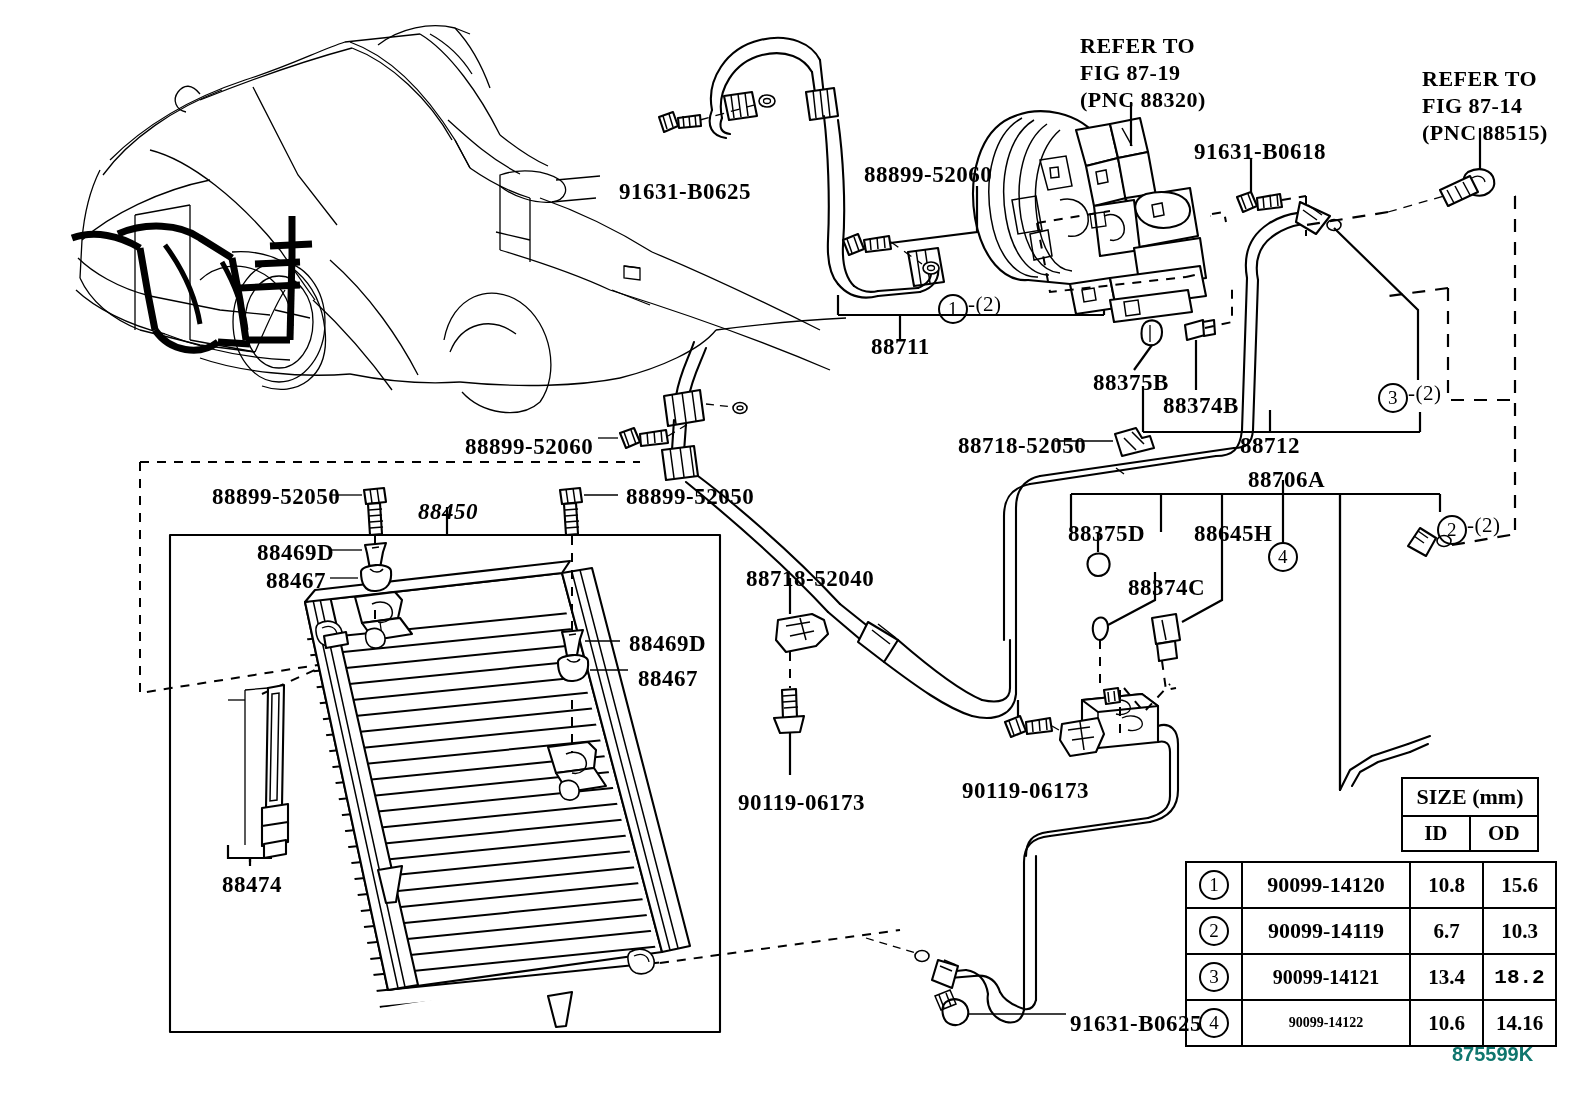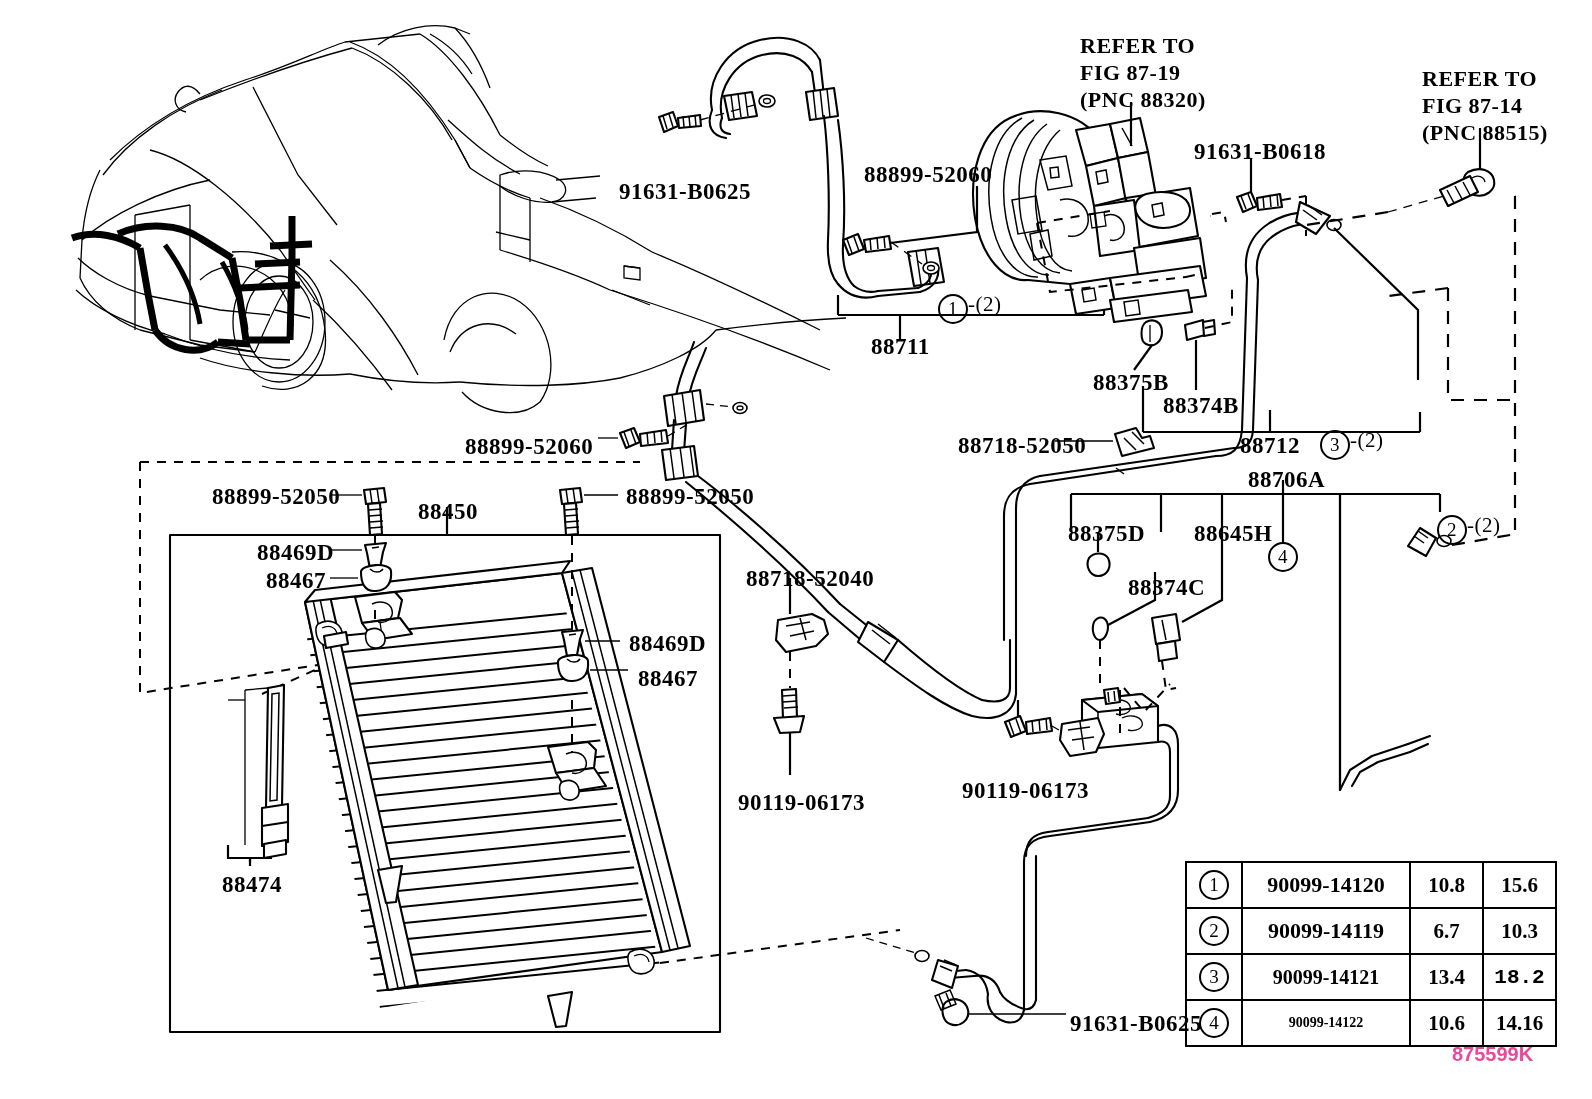--- a/index.html
+++ b/index.html
@@ -7,21 +7,21 @@
   #stage{position:relative;width:1592px;height:1099px;background:#fff;border-radius:30px;}
   svg#art{position:absolute;left:0;top:0;width:1592px;height:1099px;}
   .lbl{position:absolute;font-family:"Liberation Serif",serif;font-weight:bold;
        font-size:23px;letter-spacing:0.5px;color:#000;white-space:pre;line-height:1.18;}
   .refblk{font-size:22px;line-height:1.22;}
   .tbl{position:absolute;border-collapse:collapse;font-family:"Liberation Serif",serif;}
   .tbl td,.tbl th{border:2px solid #000;text-align:center;font-weight:bold;color:#000;}
   .sizehdr{position:absolute;border-collapse:collapse;}
   .cnum{display:inline-block;width:26px;height:26px;border:2px solid #000;border-radius:50%;
         font-size:19px;line-height:25px;text-align:center;font-weight:normal;font-family:"Liberation Serif",serif;}
-  .corner{position:absolute;font-family:"Liberation Sans",sans-serif;font-weight:bold;font-size:20px;color:#ec4899;}
+  .corner{position:absolute;font-family:"Liberation Sans",sans-serif;font-weight:bold;font-size:20px;color:#0f766e;}
 </style>
 </head>
 <body>
 
 <div id="stage">
 
 <svg id="art" viewBox="0 0 1592 1099">
   <defs>
     <style>
       .s{fill:none;stroke:#000;stroke-width:2.1;stroke-linejoin:round;stroke-linecap:round;}
@@ -571,39 +571,50 @@
       <div class="lbl" style="left: 1093px; top: 369px;">88375B</div>
       <div class="lbl" style="left: 1163px; top: 392px;">88374B</div>
       <div class="lbl" style="left: 958px; top: 432px;">88718-52050</div>
       <div class="lbl" style="left: 1240px; top: 432px;">88712</div>
       <div class="lbl" style="left: 1248px; top: 466px;">88706A</div>
       <div class="lbl" style="left: 1068px; top: 520px;">88375D</div>
       <div class="lbl" style="left: 1194px; top: 520px;">88645H</div>
       <div class="lbl" style="left: 1128px; top: 574px; text-align: center;">88374C</div>
       <div class="lbl" style="left: 465px; top: 433px;">88899-52060</div>
       <div class="lbl" style="left: 212px; top: 483px;">88899-52050</div>
-      <div class="lbl" style="left: 418px; top: 498px;">88450</div>
+      <div class="lbl" style="left: 418px; top: 498px; font-style: italic;">88450</div>
       <div class="lbl" style="left: 626px; top: 483px;">88899-52050</div>
       <div class="lbl" style="left: 257px; top: 539px;">88469D</div>
       <div class="lbl" style="left: 266px; top: 567px;">88467</div>
       <div class="lbl" style="left: 629px; top: 630px;">88469D</div>
       <div class="lbl" style="left: 638px; top: 665px;">88467</div>
       <div class="lbl" style="left: 746px; top: 565px;">88718-52040</div>
       <div class="lbl" style="left: 738px; top: 789px;">90119-06173</div>
       <div class="lbl" style="left: 962px; top: 777px;">90119-06173</div>
       <div class="lbl" style="left: 222px; top: 871px;">88474</div>
       <div class="lbl" style="left: 1070px; top: 1010px;">91631-B0625</div>
     </div>
 <div id="callouts">
       <div class="lbl" style="left: 938px; top: 292px; font-weight: normal;"><span class="cnum">1</span><span style="font-size:21px;vertical-align:4px;">-(2)</span></div>
-      <div class="lbl" style="left: 1320px; top: 381px; font-weight: normal; margin-top: 47px;"><span class="cnum">3</span><span style="font-size:21px;vertical-align:4px;">-(2)</span></div>
+      <div class="lbl" style="left: 1378px; top: 381px; font-weight: normal;"><span class="cnum">3</span><span style="font-size:21px;vertical-align:4px;">-(2)</span></div>
       <div class="lbl" style="left: 1437px; top: 513px; font-weight: normal;"><span class="cnum">2</span><span style="font-size:21px;vertical-align:4px;">-(2)</span></div>
       <div class="lbl" style="left: 1268px; top: 542px; font-weight: normal;"><span class="cnum">4</span></div>
     </div>
 
+<table class="sizehdr" style="left:1401px;top:777px;width:138px;">
+  <tbody>
+        <tr>
+          <th colspan="2" style="border:2px solid #000;font-size:22px;padding:5px 0;">SIZE (mm)</th>
+        </tr>
+  <tr>
+    <th style="border:2px solid #000;width:69px;font-size:21px;padding:4px 0;">ID</th>
+    <th style="border:2px solid #000;width:69px;font-size:21px;padding:4px 0;">OD</th>
+  </tr>
+</tbody>
+    </table>
 
 <table class="tbl" style="left:1185px;top:861px;">
   <tbody id="tblbody">
         <tr>
           <td style="width:52px;height:42px;"><span class="cnum">1</span></td>
           <td style="width:164px;font-size:22px;">90099-14120</td>
           <td style="width:69px;font-size:21px;">10.8</td>
           <td style="width:69px;font-size:21px;">15.6</td>
         </tr>
         <tr>

